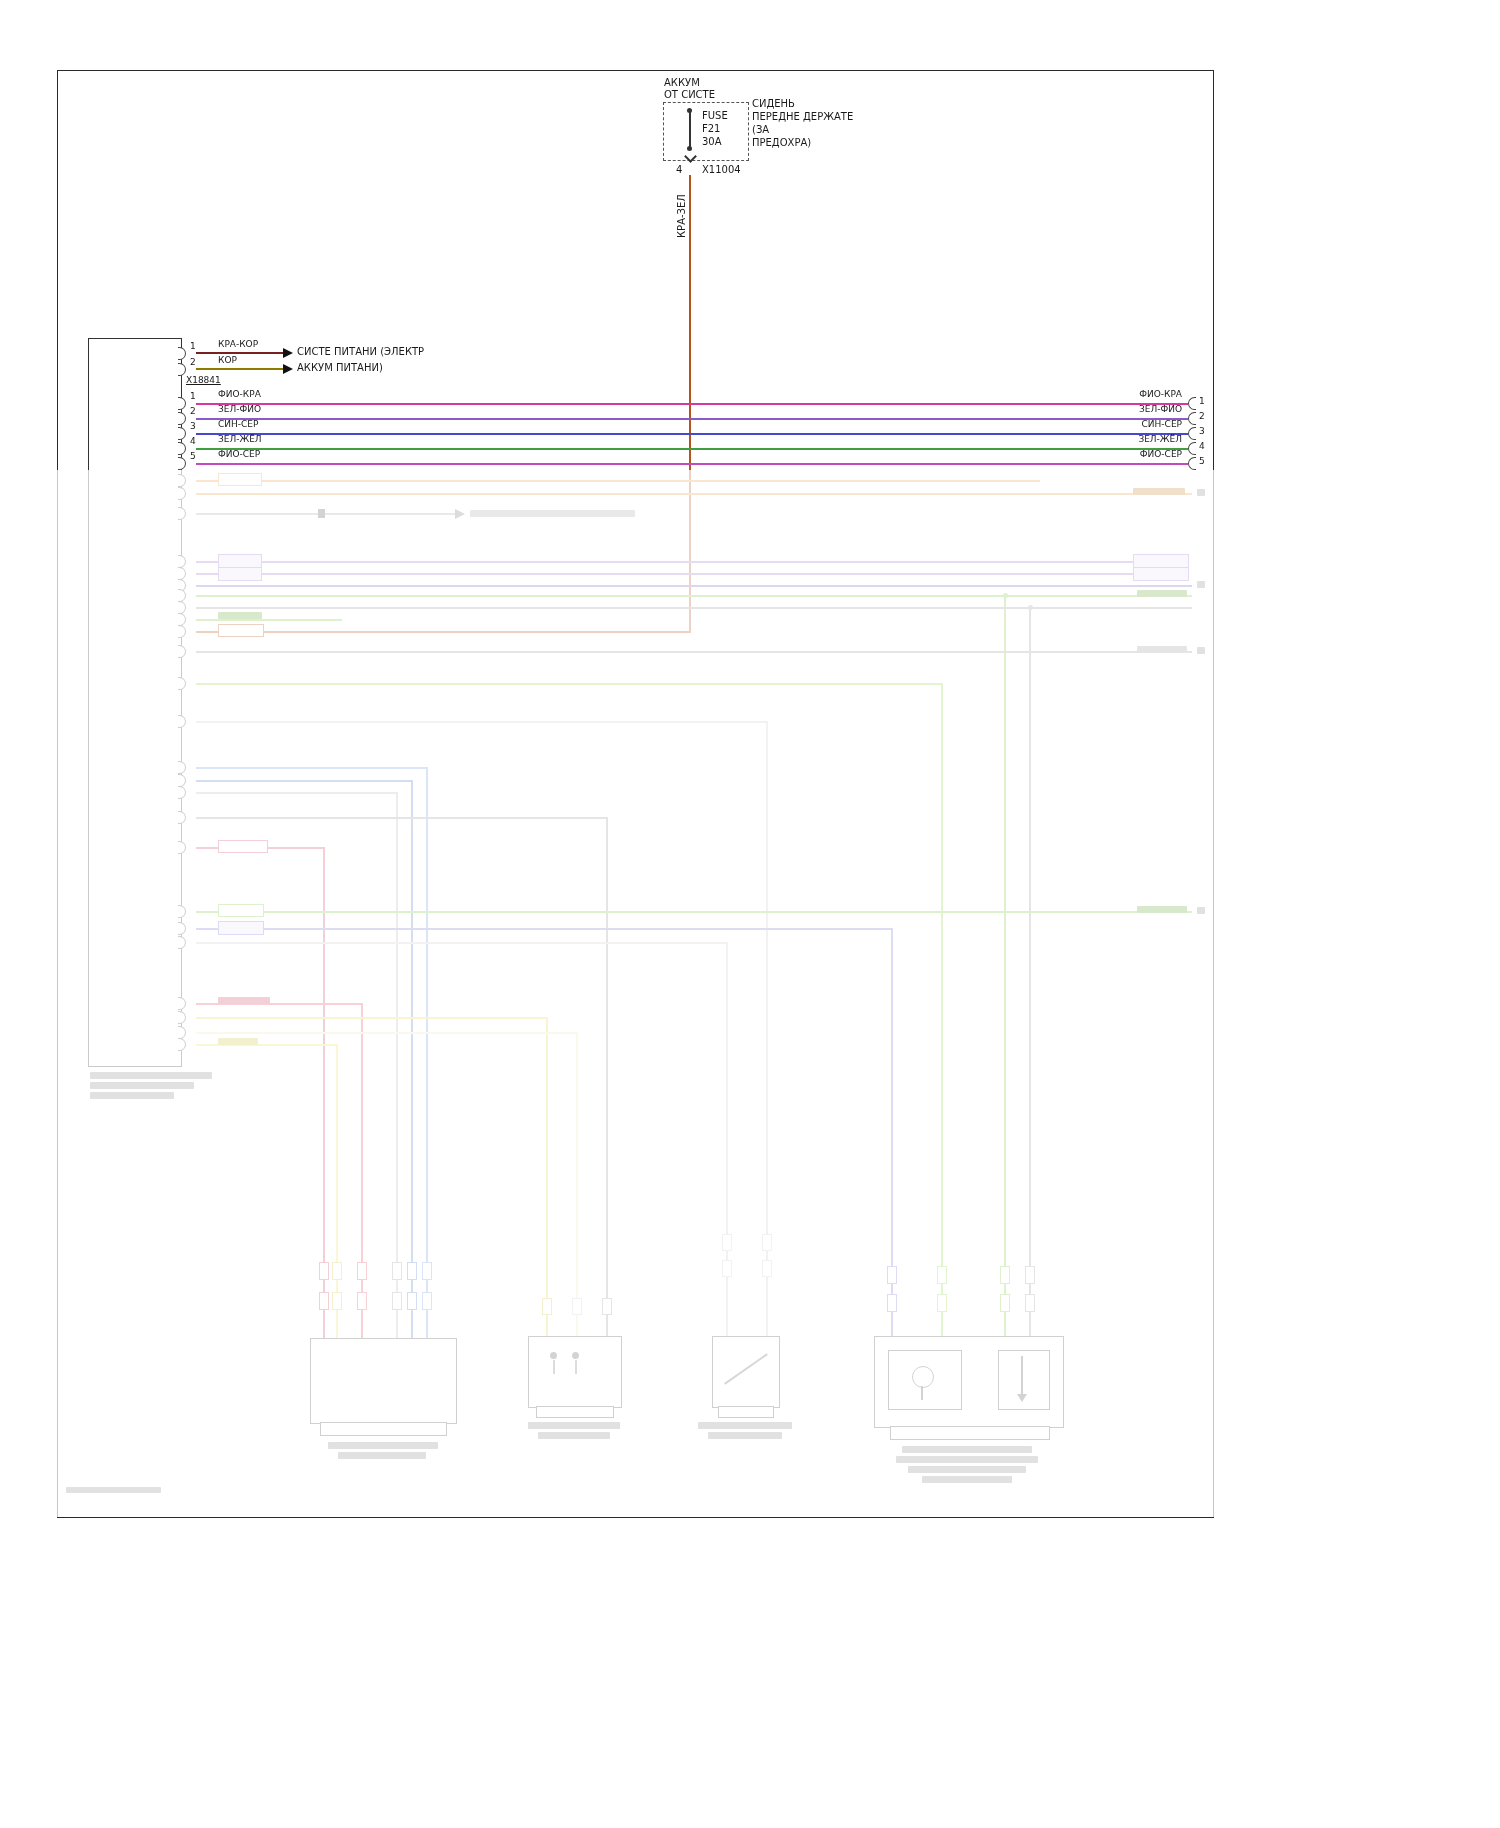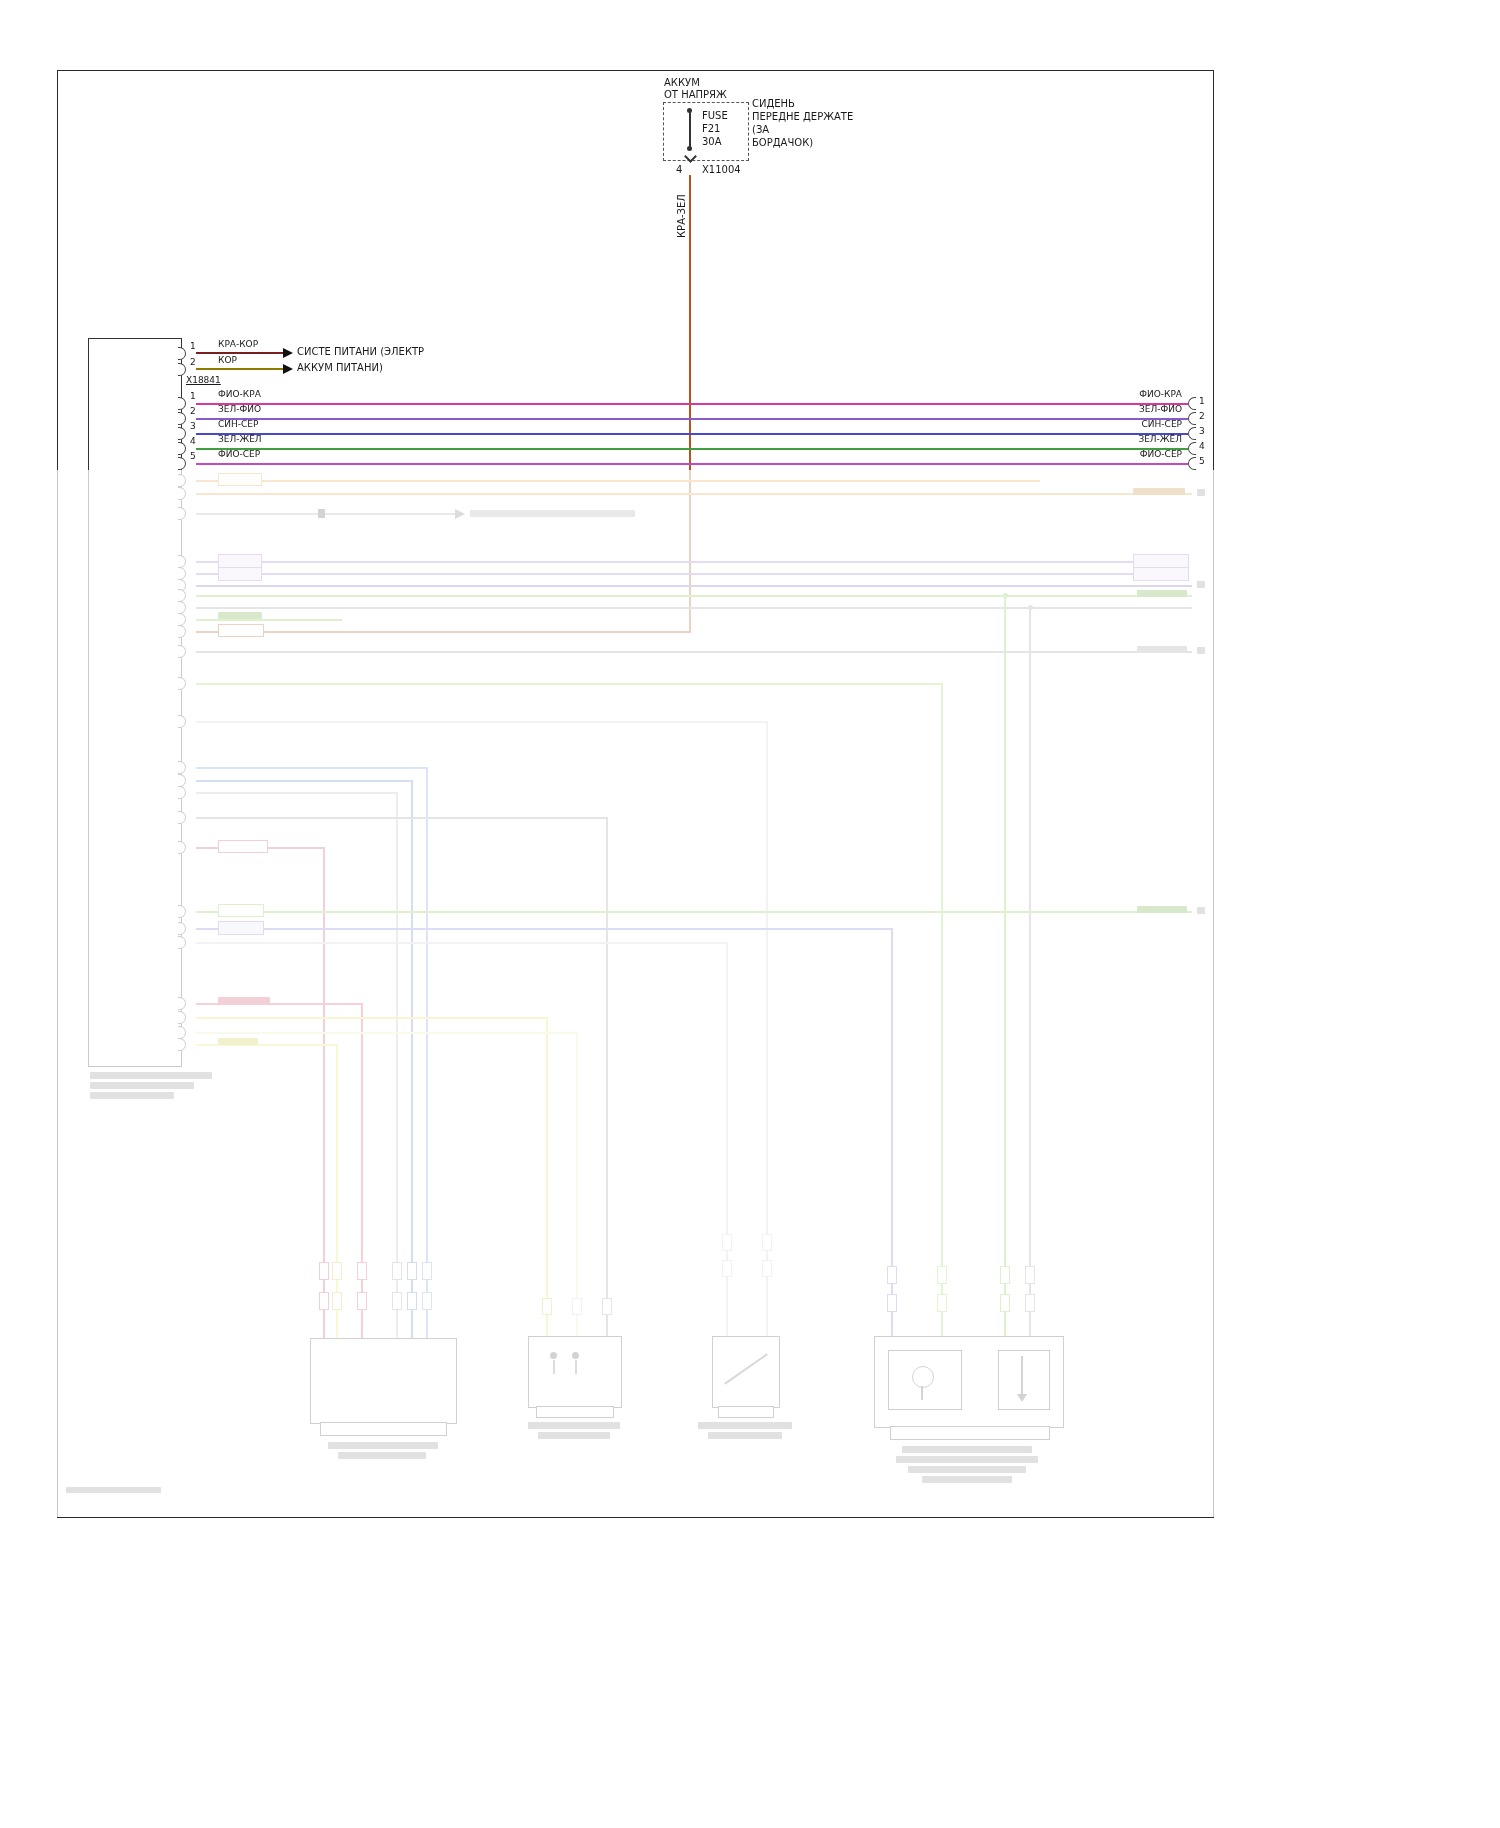--- a/index.html
+++ b/index.html
@@ -32,35 +32,35 @@
        background:rgba(255,255,255,0.74);pointer-events:none;z-index:50;}
 </style>
 </head>
 <body>
 
 <div id="page">
 
   <div class="abs" style="left:57px;top:70px;width:1155px;height:1446px;border:1.5px solid #2a2a2a;"></div>
 
   <div class="t" style="left:664px;top:77px;">АККУМ</div>
-  <div class="t" style="left:664px;top:89px;">ОТ НАПРЯЖ</div>
+  <div class="t" style="left:664px;top:89px;">ОТ СИСТЕ</div>
 
   <div class="abs" style="left:663px;top:102px;width:84px;height:57px;border:1px dashed #555;"></div>
 
   <div class="v c-krazel" style="left:689px;top:112px;height:36px;background:#333;"></div>
   <div class="dot" style="left:687px;top:108px;background:#333;"></div>
   <div class="dot" style="left:687px;top:146px;background:#333;"></div>
   <div class="t" style="left:702px;top:110px;">FUSE</div>
   <div class="t" style="left:702px;top:123px;">F21</div>
   <div class="t" style="left:702px;top:136px;">30A</div>
 
   <div class="t" style="left:752px;top:98px;">СИДЕНЬ</div>
   <div class="t" style="left:752px;top:111px;">ПЕРЕДНЕ ДЕРЖАТЕ</div>
   <div class="t" style="left:752px;top:124px;">(ЗА</div>
-  <div class="t" style="left:752px;top:137px;">БОРДАЧОК)</div>
+  <div class="t" style="left:752px;top:137px;">ПРЕДОХРА)</div>
 
   <div class="chev" style="left:686px;top:152px;"></div>
   <div class="t" style="left:676px;top:164px;">4</div>
   <div class="t" style="left:702px;top:164px;">X11004</div>
 
   <div class="v c-krazel" style="left:689px;top:175px;height:456px;"></div>
   <div class="t" style="left:676px;top:238px;transform:rotate(-90deg);transform-origin:0 0;">КРА-ЗЕЛ</div>
 
   <div class="abs" style="left:88px;top:338px;width:92px;height:727px;border:1.5px solid #333;background:#fff;"></div>
 

